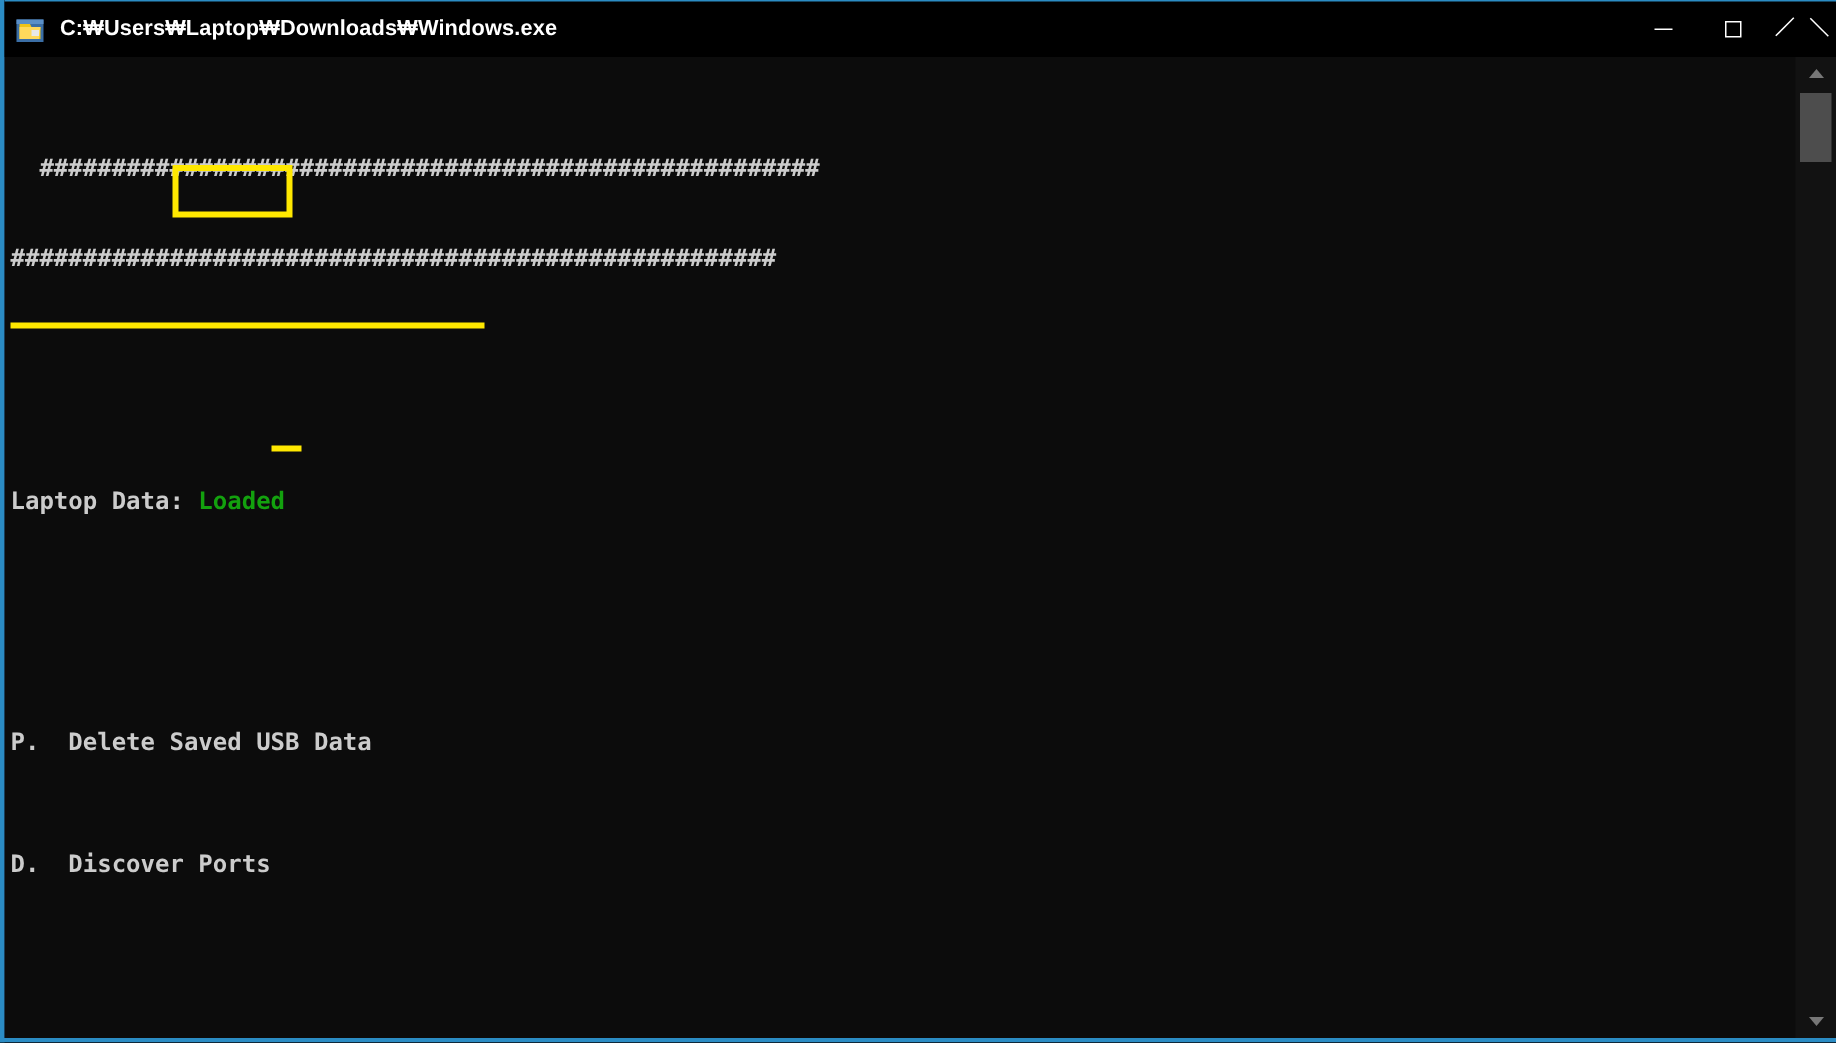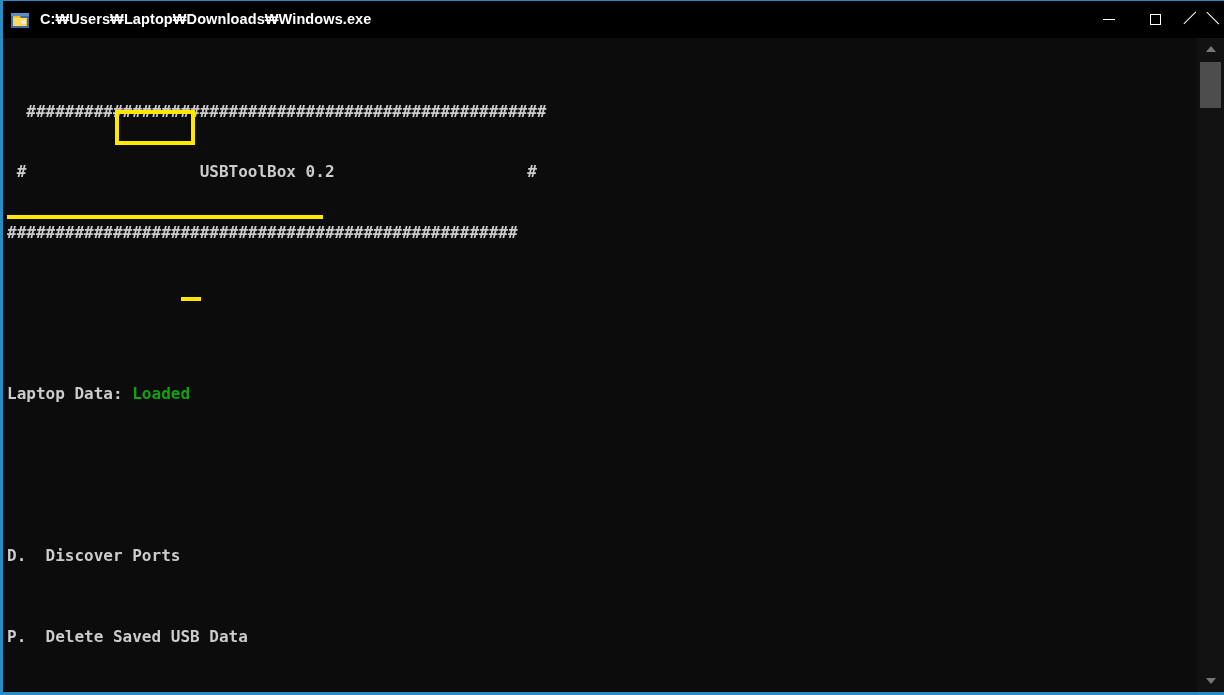--- a/index.html
+++ b/index.html
@@ -200,32 +200,31 @@
       <div class="win-btn close">
         <span class="glyph-close"></span>
       </div>
     </div>
   </div>
 
   <div class="console">
     <div class="screen">
 
       <div class="row c-white">  ######################################################</div>
-      <div class="row c-white"> #                  USBToolBox 0.2                    #</div>
       <div class="row c-white">#####################################################</div>
 
       <div class="row"> </div>
 
       <div class="row"><span class="c-white">Laptop Data:</span><span class="c-white"> </span><span class="c-green">Loaded</span></div>
 
       <div class="row"> </div>
 
+      <div class="row"><span class="c-white">P.</span><span>  </span><span class="c-white">Delete Saved USB Data</span></div>
+
       <div class="row"><span class="c-white">D.</span><span>  </span><span class="c-white">Discover Ports</span></div>
-
-      <div class="row"><span class="c-white">P.</span><span>  </span><span class="c-white">Delete Saved USB Data</span></div>
 
       
 
       
 
       
 
       
 
       

